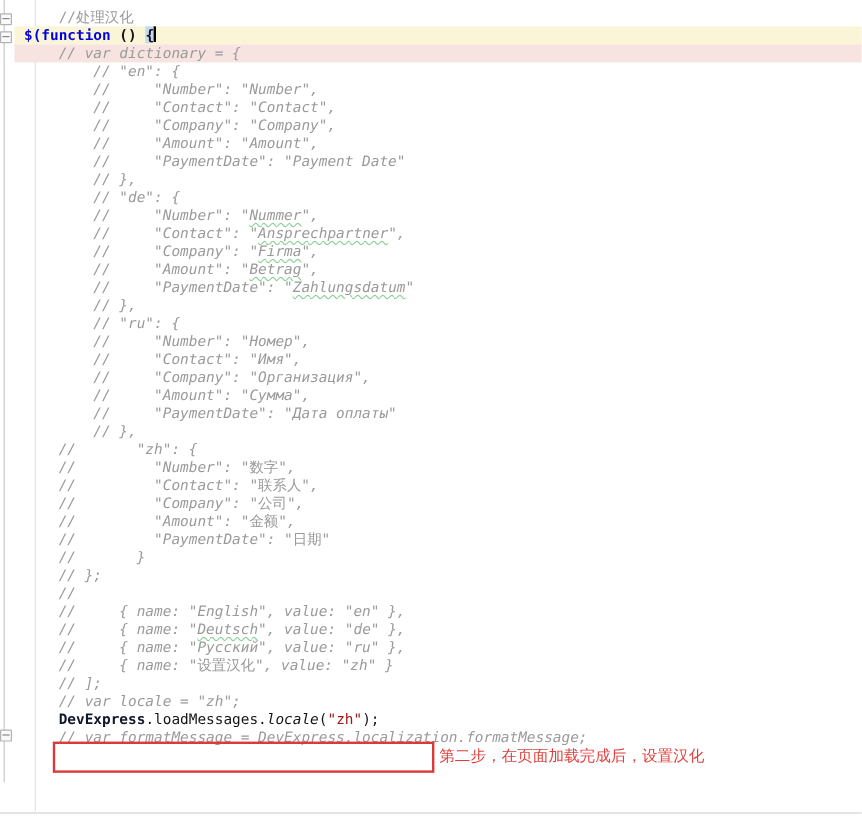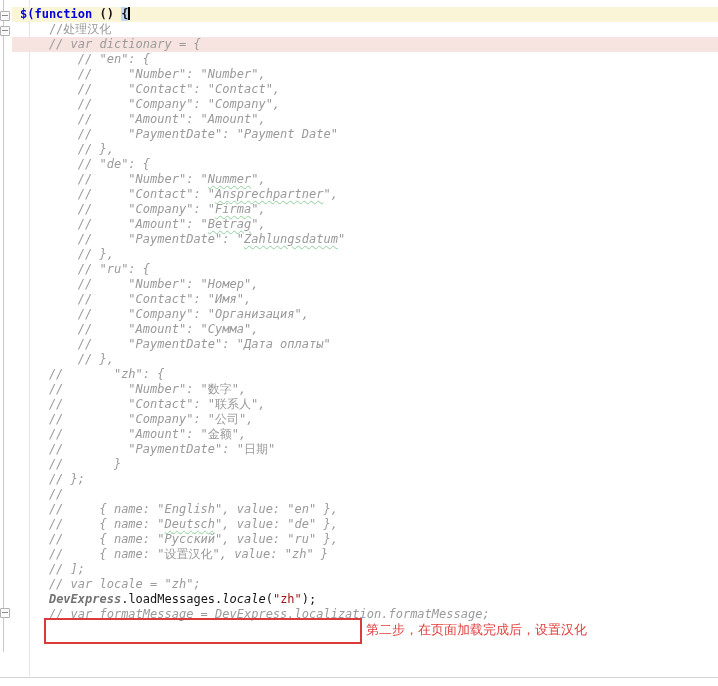--- a/index.html
+++ b/index.html
@@ -15,21 +15,21 @@
   .fold{position:absolute;left:0;width:8px;height:8px;background:#fafafa;border:1px solid #b2b2b2;border-radius:1px;z-index:2;}
   .fold::after{content:"";position:absolute;left:1px;right:1px;top:3px;height:1px;background:#8a8a8a;}
   
   .lines{position:absolute;left:12px;top:7px;right:0;z-index:1;}
   .row{height:15px;line-height:15px;font-size:12px;white-space:pre;padding-left:8px;}
   .bg-current{background:#fbf5d7;}
   .bg-changed{background:#f7e4e1;}
   .kw{color:#0000e0;font-weight:bold;}
   .pl{color:#141414;}
   .b{font-weight:bold;}
-  .type{color:#737373;font-weight:bold;font-style:italic;}
+  .type{color:#0f172a;font-weight:bold;}
   .meth{color:#141414;font-style:italic;text-align:center;}
   .str{color:#a31515;}
   .cm{color:#9a9a9a;font-style:italic;}
   .cmz{color:#9a9a9a;font-style:normal;}
   .sq{text-decoration-line:underline;text-decoration-style:wavy;text-decoration-color:#8fcf9a;text-decoration-thickness:1px;text-underline-offset:2px;text-align:center;}
   .brace{background:#c3d9f0;}
   .caret{display:inline-block;width:2px;height:13px;background:#000;vertical-align:-2px;}
   
   .redbox{position:absolute;left:44px;top:618px;width:314px;height:22px;border:2px solid #d93a3a;z-index:3;background:transparent;}
   .annotation{position:absolute;left:366px;top:621px;font-size:13px;line-height:18px;color:#e03e3c;
@@ -41,22 +41,22 @@
 
 <div class="editor">
   <div class="outline-guide"></div>
   <div class="margin-border"></div>
 
   <div class="fold" style="top:11px;"></div>
   <div class="fold" style="top:26px;"></div>
   <div class="fold" style="top:608px;"></div>
 
   <div class="lines">
+      <div class="row"><span class="cmz">    //处理汉化</span></div>
       <div class="row bg-current"><span class="kw">$(function</span><span class="pl b"> () </span><span class="pl b brace">{</span><span class="caret"></span></div>
-      <div class="row"><span class="cmz">    //处理汉化</span></div>
       <div class="row bg-changed"><span class="cm">    // var dictionary = {</span></div>
       <div class="row"><span class="cm">        // "en": {</span></div>
       <div class="row"><span class="cm">        //     "Number": "Number",</span></div>
       <div class="row"><span class="cm">        //     "Contact": "Contact",</span></div>
       <div class="row"><span class="cm">        //     "Company": "Company",</span></div>
       <div class="row"><span class="cm">        //     "Amount": "Amount",</span></div>
       <div class="row"><span class="cm">        //     "PaymentDate": "Payment Date"</span></div>
       <div class="row"><span class="cm">        // },</span></div>
       <div class="row"><span class="cm">        // "de": {</span></div>
       <div class="row"><span class="cm">        //     "Number": "</span><span class="cm sq">Nummer</span><span class="cm">",</span></div>

